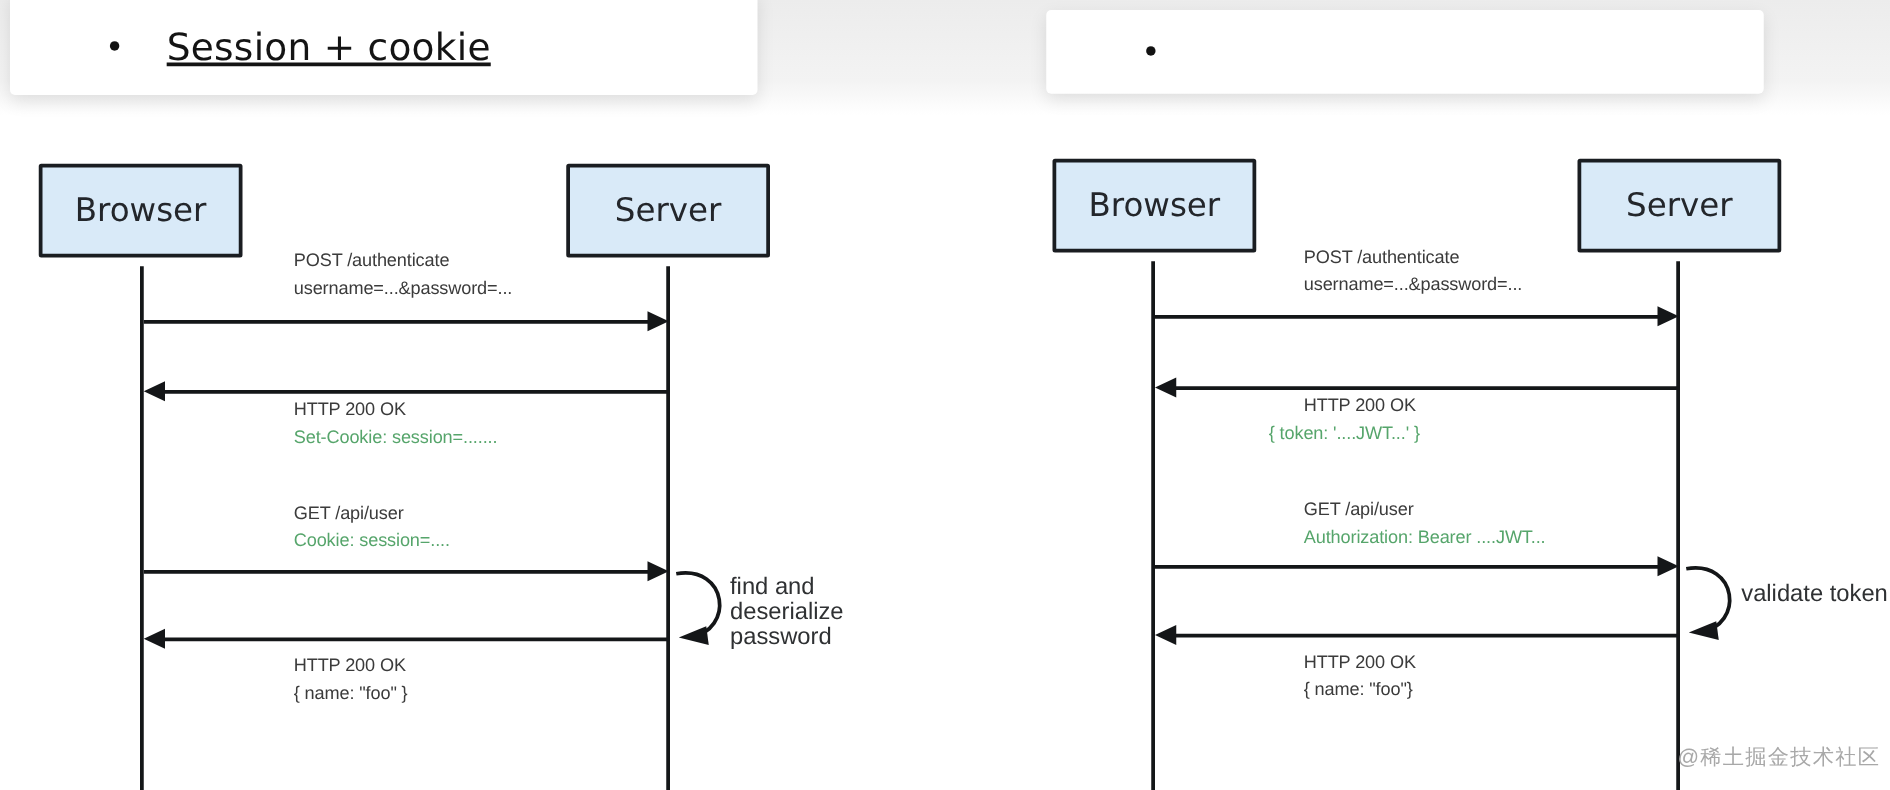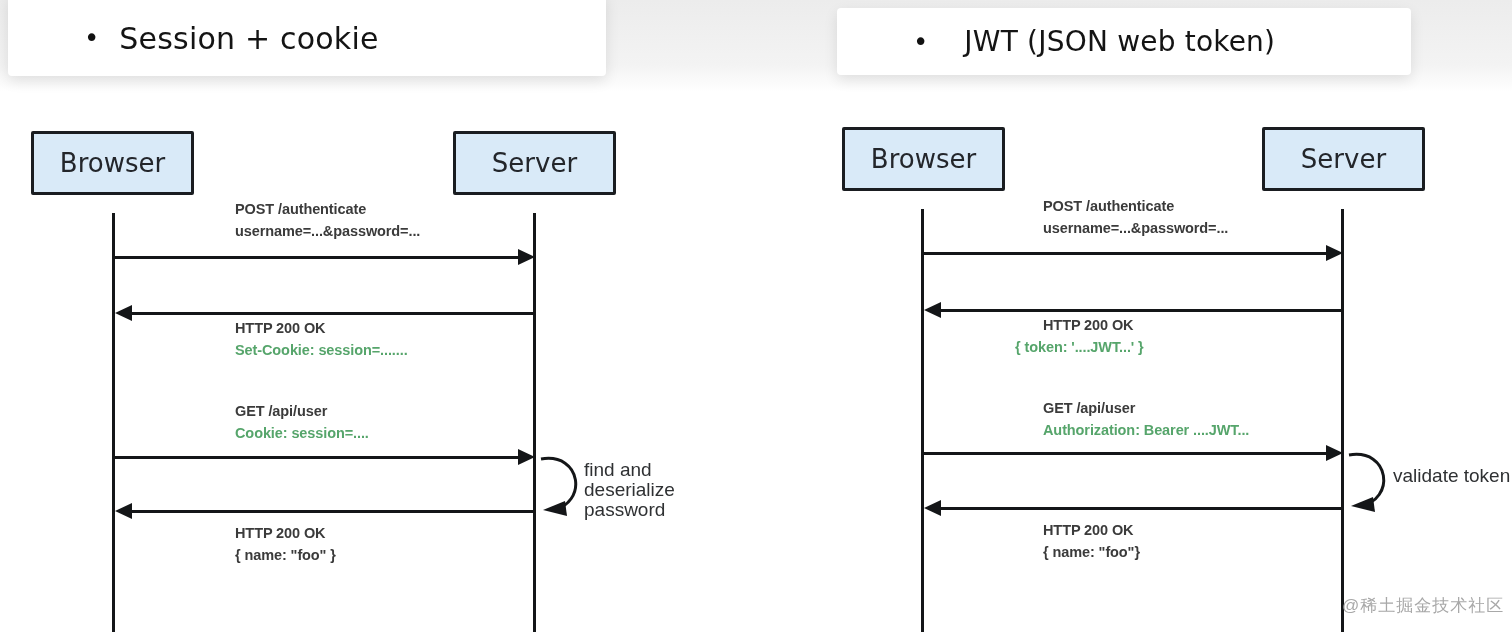--- a/index.html
+++ b/index.html
@@ -22,21 +22,21 @@
     font-family:"DejaVu Sans",sans-serif;
     font-size:26px;color:#111;line-height:1;
   }
   .title-card .title-text{
     font-family:"DejaVu Sans",sans-serif;
     font-size:28px;font-weight:500;color:#141414;letter-spacing:0.2px;
     white-space:nowrap;
   }
   .actor-box{
     position:absolute;box-sizing:border-box;
-    width:163px;height:64px;
+    width:163px;height:75px;
     background:var(--box-fill,#d9eaf8);
     border:3px solid var(--box-border,#1a1d21);
     border-radius:2px;
     display:flex;align-items:center;justify-content:center;
     font-family:"DejaVu Sans",sans-serif;
     font-size:26px;font-weight:500;color:#23262b;
   }
   .lifeline{
     position:absolute;width:3px;background:var(--line,#141618);
   }
@@ -52,21 +52,21 @@
     border-top:8.5px solid transparent;border-bottom:8.5px solid transparent;
     border-left:17px solid var(--line,#141618);
   }
   .arrow.left::after{
     content:"";position:absolute;left:0;top:0;width:0;height:0;
     border-top:8.5px solid transparent;border-bottom:8.5px solid transparent;
     border-right:17px solid var(--line,#141618);
   }
   .lbl{
     position:absolute;white-space:nowrap;
-    font-size:14.5px;font-weight:700;letter-spacing:-0.1px;
+    font-size:14.5px;font-weight:400;letter-spacing:-0.1px;
     color:var(--label,#3b3b3b);
   }
   .lbl.green{color:var(--green,#56a56b);}
   .note-line{
     position:absolute;white-space:nowrap;
     font-size:19px;font-weight:400;color:#2f3133;
   }
   .loop-svg{position:absolute;}
   .watermark{
     position:absolute;white-space:nowrap;
@@ -75,26 +75,25 @@
 </style>
 </head>
 <body>
 
 <div class="canvas">
 
   <div class="top-band"></div>
 
   <div class="title-card" style="left:8px;top:-6px;width:598px;height:76px;padding-top:6px;">
     <span class="bullet" style="margin-left:76px;">•</span>
-    <span class="title-text" style="margin-left:20px;font-size:30px;">Session + cookie</span>
+    <span class="title-text" style="margin-left:34px;font-size:30px;text-decoration:underline;">Session + cookie</span>
   </div>
 
   <div class="title-card" style="left:837px;top:8px;width:574px;height:67px;">
     <span class="bullet" style="margin-left:76px;">•</span>
-    <span class="title-text" style="margin-left:36px;">JWT (JSON web token)</span>
   </div>
 
   <section>
 
     <div class="lifeline" style="left:112px;top:213px;height:419px;"></div>
     <div class="lifeline" style="left:533px;top:213px;height:419px;"></div>
 
     <div class="actor-box" style="left:31px;top:131px;">
       <span>Browser</span>
     </div>

